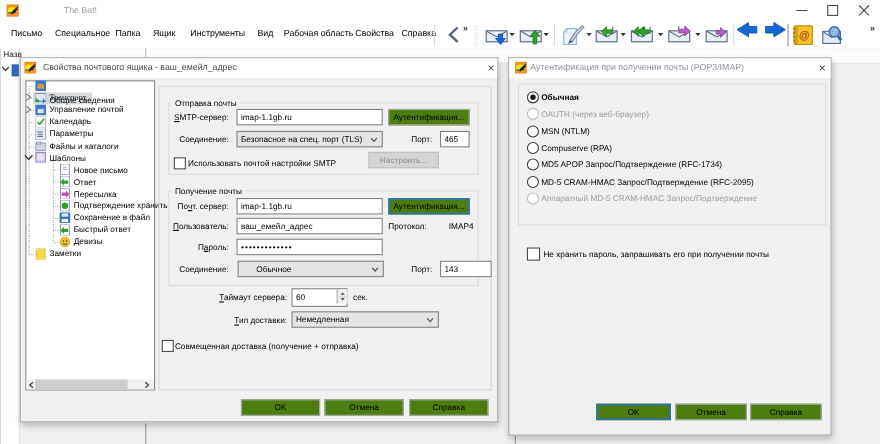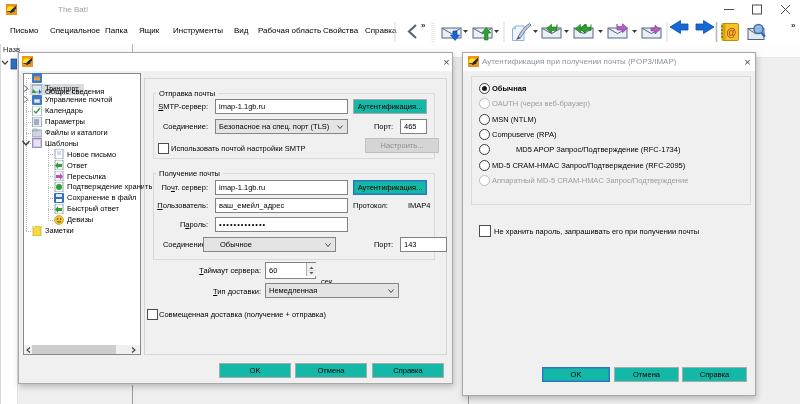--- a/index.html
+++ b/index.html
@@ -16,21 +16,21 @@
 
 .dialog{background:#f0f0f0;border:1px solid #a8a8a8;box-shadow:1px 3px 6px rgba(0,0,0,.22);}
 .dtitle{position:absolute;left:0;top:0;right:0;height:18px;background:#ffffff;}
 .dclose{position:absolute;top:3px;width:13px;height:13px;color:#4a4a4a;font-size:11px;line-height:12px;text-align:center;}
 
 .inp{position:absolute;box-sizing:border-box;background:#ffffff;border:1px solid #828282;font-size:7.5px;color:#000;
   padding:0 0 0 3px;display:flex;align-items:center;}
 .combo{position:absolute;box-sizing:border-box;background:#e4e4e4;border:1px solid #868686;font-size:7.5px;color:#000;
   padding:0 0 0 3px;display:flex;align-items:center;}
 .combo .chev{position:absolute;right:4px;top:50%;margin-top:-3px;width:6px;height:6px;}
-.btn{position:absolute;box-sizing:border-box;background:#14b8a6;border:1px solid #aaaaaa;font-size:7.5px;color:#000;
+.btn{position:absolute;box-sizing:border-box;background:#4d7c0f;border:1px solid #aaaaaa;font-size:7.5px;color:#000;
   display:flex;align-items:center;justify-content:center;}
 .btn.def{border:1px solid #2f73c9;box-shadow:inset 0 0 0 1px rgba(47,115,201,.45);}
 .btn.dis{background:#d5d5d5;border:1px solid #c0c0c0;color:#8f8f8f;}
 .lbl{position:absolute;font-size:7.5px;color:#000;white-space:nowrap;}
 .lblr{position:absolute;font-size:7.5px;color:#000;white-space:nowrap;text-align:right;}
 .grp{position:absolute;border:1px solid #dadada;}
 .grplbl{position:absolute;font-size:7.5px;color:#000;background:#f0f0f0;padding:0 3px;white-space:nowrap;}
 .cb{position:absolute;width:9px;height:9px;background:#fff;border:1px solid #4d4d4d;}
 .radio{position:absolute;width:9px;height:9px;border-radius:50%;background:#fff;border:1px solid #3c3c3c;}
 .radio.sel::after{content:"";position:absolute;left:2px;top:2px;width:5px;height:5px;border-radius:50%;background:#1a1a1a;}
@@ -170,20 +170,21 @@
 <div class="abs" style="left:132px;top:385px;width:1px;height:19px;background:#9a9a9a;"></div>
 <div class="abs" style="left:468px;top:396px;width:1px;height:8px;background:#9a9a9a;"></div>
 
 <div class="abs dialog" id="dlg1" style="left:18px;top:52px;width:433px;height:330px;">
   <div class="dtitle"></div>
   <svg class="abs" style="left:3px;top:3px" width="11" height="11" viewBox="0 0 11 11">
     <rect width="11" height="11" fill="#ef9420"></rect>
     <ellipse cx="4.5" cy="5.5" rx="3.5" ry="3.2" fill="#ffe316"></ellipse>
       <path d="M0.5 7.8 L3 7 L4.2 7.6 L5 6.2 L6.2 5 L8 3.8 L10.6 1.2 L9.8 4 L10.4 4.6 L8.2 6 L8.8 7.2 L6 8.4 L4.8 9.2 L3.8 8.2 Z" fill="#1c2547"></path>
   </svg>
+  <div class="abs" style="left:20px;top:4px;font-size:8px;color:#4a4a4a;">Свойства почтового ящика - ваш_емейл_адрес</div>
   <div class="dclose" style="left:421px;">×</div>
 
   <div class="abs" style="left:4px;top:20px;width:118px;height:282px;background:#fff;border:1px solid #82888f;box-sizing:border-box;"></div>
 
   <div class="abs" style="left:7px;top:25px;width:1px;height:153px;background-image:repeating-linear-gradient(to bottom,#b8b8b8 0,#b8b8b8 1px,transparent 1px,transparent 2px);"></div>
   <div class="abs" style="left:29px;top:91px;width:1px;height:76px;background-image:repeating-linear-gradient(to bottom,#b8b8b8 0,#b8b8b8 1px,transparent 1px,transparent 2px);"></div>
   <div class="abs" style="left:7px;top:25px;width:6px;height:1px;background-image:repeating-linear-gradient(to right,#b8b8b8 0,#b8b8b8 1px,transparent 1px,transparent 2px);"></div>
   <div class="abs" style="left:7px;top:36px;width:6px;height:1px;background-image:repeating-linear-gradient(to right,#b8b8b8 0,#b8b8b8 1px,transparent 1px,transparent 2px);"></div>
   <div class="abs" style="left:7px;top:47px;width:6px;height:1px;background-image:repeating-linear-gradient(to right,#b8b8b8 0,#b8b8b8 1px,transparent 1px,transparent 2px);"></div>
   <div class="abs" style="left:7px;top:58px;width:6px;height:1px;background-image:repeating-linear-gradient(to right,#b8b8b8 0,#b8b8b8 1px,transparent 1px,transparent 2px);"></div>
@@ -312,52 +313,52 @@
   <div class="lblr" style="left:100px;top:69px;width:89px;">Соединение:</div>
   <div class="combo" style="left:196px;top:66px;width:133px;height:15px;">Безопасное на спец. порт (TLS)
     <svg class="chev" viewBox="0 0 6 6">
         <path d="M0.5 1.5 L3 4.5 L5.5 1.5" fill="none" stroke="#444" stroke-width="1"></path>
       </svg>
   </div>
   <div class="lblr" style="left:300px;top:69px;width:74px;">Порт:</div>
   <div class="inp" style="left:381px;top:66px;width:27px;height:15px;">465</div>
   <div class="cb" style="left:139px;top:90px;"></div>
   <div class="lbl" style="left:152px;top:91px;">Использовать почтой настройки SMTP</div>
-  <div class="btn dis" style="left:346px;top:85px;width:74px;height:15px;">Настроить...</div>
+  <div class="btn dis" style="left:316px;top:85px;width:64px;height:15px;">Настроить...</div>
 
   <div class="grp" style="left:134px;top:120px;width:280px;height:85px;"></div>
   <div class="grplbl" style="left:137px;top:116px;">Получение почты</div>
   <div class="lblr" style="left:100px;top:130px;width:89px;">По<span style="text-decoration:underline">ч</span>т. сервер:</div>
   <div class="inp" style="left:196px;top:127px;width:133px;height:15px;">imap-1.1gb.ru</div>
   <div class="btn def" style="left:334px;top:127px;width:74px;height:15px;">Аутентификация...</div>
   <div class="lblr" style="left:100px;top:148px;width:89px;"><span style="text-decoration:underline">П</span>ользователь:</div>
   <div class="inp" style="left:196px;top:145px;width:133px;height:15px;">ваш_емейл_адрес</div>
   <div class="lbl" style="left:334px;top:148px;">Протокол:</div>
   <div class="lbl" style="left:389px;top:148px;">IMAP4</div>
   <div class="lblr" style="left:100px;top:167px;width:89px;">П<span style="text-decoration:underline">а</span>роль:</div>
   <div class="inp" style="left:196px;top:164px;width:133px;height:15px;letter-spacing:1px;">•••••••••••••</div>
   <div class="lblr" style="left:100px;top:187px;width:89px;">Соединение:</div>
-  <div class="combo" style="left:184px;top:184px;width:133px;height:15px;padding-left:16px;">Обычное
+  <div class="combo" style="left:197px;top:184px;width:133px;height:15px;padding-left:16px;">Обычное
     <svg class="chev" viewBox="0 0 6 6">
         <path d="M0.5 1.5 L3 4.5 L5.5 1.5" fill="none" stroke="#444" stroke-width="1"></path>
       </svg>
   </div>
   <div class="lblr" style="left:300px;top:187px;width:74px;">Порт:</div>
   <div class="inp" style="left:381px;top:184px;width:47px;height:15px;">143</div>
 
   <div class="lblr" style="left:140px;top:213px;width:102px;"><span style="text-decoration:underline">Т</span>аймаут сервера:</div>
   <div class="inp" style="left:246px;top:209px;width:51px;height:17px;">60</div>
   <div class="abs" style="left:287px;top:210px;width:9px;height:13px;background:#f0f0f0;border-left:1px solid #ababab;">
     <svg width="9" height="13" viewBox="0 0 9 13">
         <path d="M2.5 5 L4.5 2.8 L6.5 5 Z" fill="#555"></path>
         <path d="M2.5 8 L4.5 10.2 L6.5 8 Z" fill="#555"></path>
         <line x1="0.5" y1="6.5" x2="8.5" y2="6.5" stroke="#cfcfcf" stroke-width="0.7"></line>
       </svg>
   </div>
-  <div class="lbl" style="left:302px;top:213px;margin-top:11px;">сек.</div>
+  <div class="lbl" style="left:302px;top:213px;">сек.</div>
   <div class="lblr" style="left:140px;top:234px;width:102px;"><span style="text-decoration:underline">Т</span>ип доставки:</div>
   <div class="combo" style="left:246px;top:230px;width:134px;height:15px;">Немедленная
     <svg class="chev" viewBox="0 0 6 6">
         <path d="M0.5 1.5 L3 4.5 L5.5 1.5" fill="none" stroke="#444" stroke-width="1"></path>
       </svg>
   </div>
   <div class="cb" style="left:128px;top:256px;"></div>
   <div class="lbl" style="left:140px;top:257px;">Совмещенная доставка (получение + отправка)</div>
 
   <div class="btn" style="left:200px;top:310px;width:72px;height:15px;">OK</div>
@@ -378,21 +379,21 @@
   <div class="grp" style="left:8px;top:23px;width:278px;height:127px;"></div>
   <div class="radio sel" style="left:16px;top:30px;"></div>
   <div class="rlbl" style="left:29px;top:31px;font-weight:bold;">Обычная</div>
   <div class="radio dis" style="left:16px;top:45px;"></div>
   <div class="rlbl dis" style="left:29px;top:46px;">OAUTH (через веб-браузер)</div>
   <div class="radio" style="left:16px;top:61px;"></div>
   <div class="rlbl" style="left:29px;top:62px;">MSN (NTLM)</div>
   <div class="radio" style="left:16px;top:76px;"></div>
   <div class="rlbl" style="left:29px;top:77px;">Compuserve (RPA)</div>
   <div class="radio" style="left:16px;top:91px;"></div>
-  <div class="rlbl" style="left:29px;top:92px;margin-left:24px;">MD5 APOP Запрос/Подтверждение (RFC-1734)</div>
+  <div class="rlbl" style="left:29px;top:92px;">MD5 APOP Запрос/Подтверждение (RFC-1734)</div>
   <div class="radio" style="left:16px;top:107px;"></div>
   <div class="rlbl" style="left:29px;top:108px;">MD-5 CRAM-HMAC Запрос/Подтверждение (RFC-2095)</div>
   <div class="radio dis" style="left:16px;top:122px;"></div>
   <div class="rlbl dis" style="left:29px;top:123px;">Аппаратный MD-5 CRAM-HMAC Запрос/Подтверждение</div>
 
   <div class="cb" style="left:16px;top:172px;width:10px;height:10px;"></div>
   <div class="lbl" style="left:31px;top:174px;">Не хранить пароль, запрашивать его при получении почты</div>
 
   <div class="btn def" style="left:79px;top:314px;width:68px;height:15px;">OK</div>
   <div class="btn" style="left:151px;top:314px;width:65px;height:15px;">Отмена</div>

